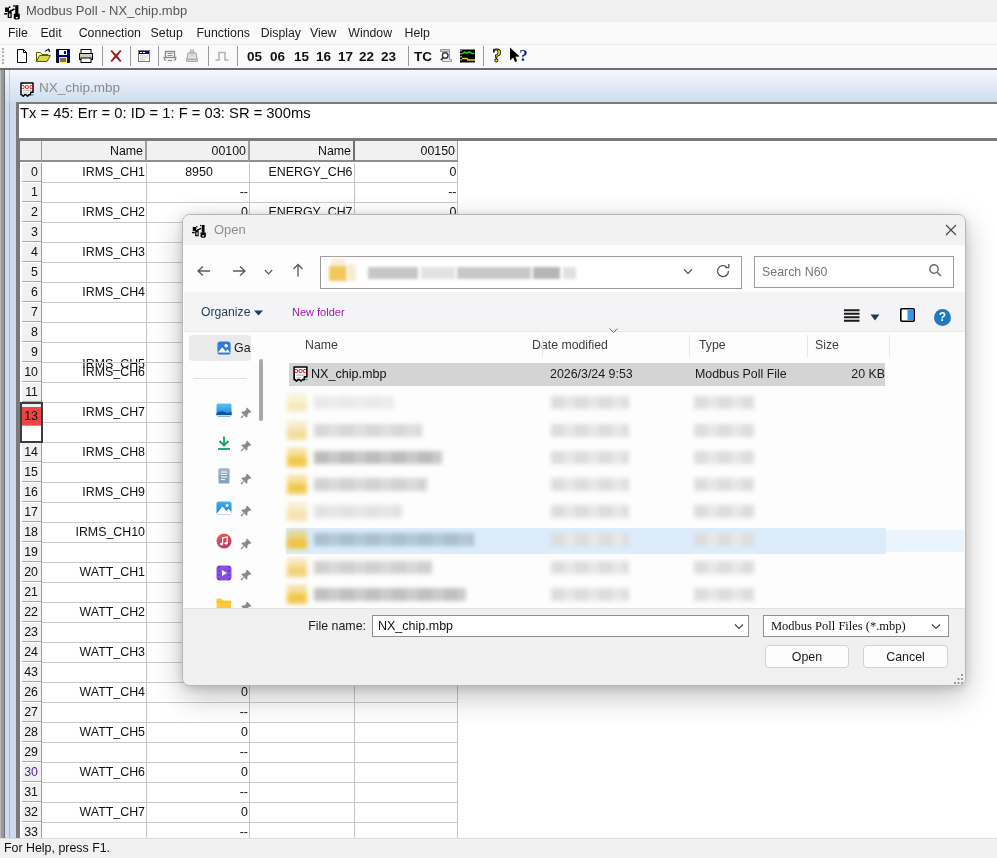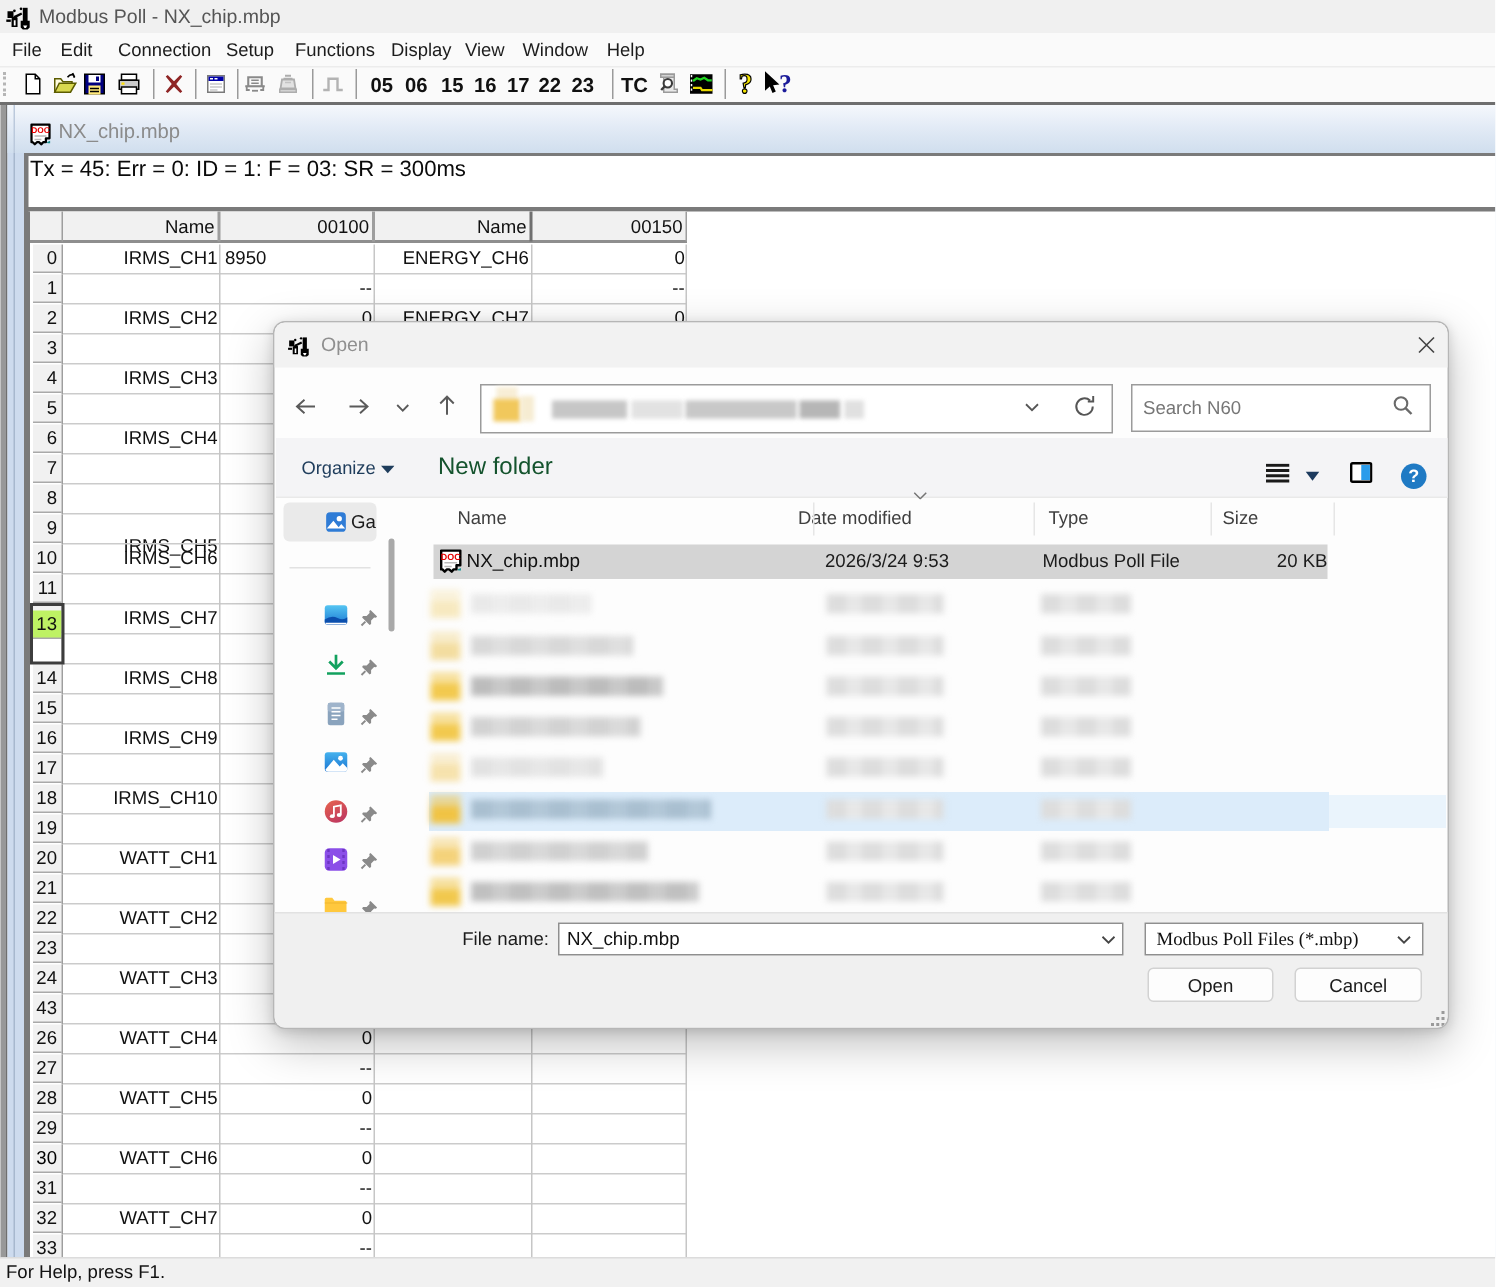--- a/index.html
+++ b/index.html
@@ -144,21 +144,21 @@
 <div class="a" style="left:353px;top:141px;width:2px;height:20px;background:#707070;"></div>
 <div class="a" style="left:457px;top:141px;width:1px;height:20px;background:#9e9e9e;"></div>
 <div class="a" style="left:41px;top:141px;width:102px;height:20px;line-height:20px;font-size:12.4px;color:#111;text-align:right;">Name</div>
     <div class="a" style="left:146px;top:141px;width:100px;height:20px;line-height:20px;font-size:12.4px;color:#111;text-align:right;">00100</div>
     <div class="a" style="left:249px;top:141px;width:102px;height:20px;line-height:20px;font-size:12.4px;color:#111;text-align:right;">Name</div>
     <div class="a" style="left:354px;top:141px;width:101px;height:20px;line-height:20px;font-size:12.4px;color:#111;text-align:right;">00150</div>
     <div class="a" style="left:22px;top:163px;width:19px;height:19px;background:#f1f1f1;border-bottom:1px solid #a9a9a9;line-height:19px;font-size:12.4px;color:#111;text-align:right;padding-right:3px;">0</div>
     <div class="a" style="left:41px;top:163px;width:1px;height:20px;background:#9e9e9e;"></div>
     <div class="a" style="left:42px;top:182px;width:416px;height:1px;background:#cbcbcb;"></div>
     <div class="a" style="left:46px;top:163px;width:99px;height:19px;line-height:19px;font-size:12.4px;color:#111;text-align:right;">IRMS_CH1</div>
-    <div class="a" style="left:150px;top:163px;width:98px;height:19px;line-height:19px;font-size:12.4px;color:#111;text-align:left;">8950</div>
+    <div class="a" style="left:150px;top:163px;width:98px;height:19px;line-height:19px;font-size:12.4px;color:#111;text-align:center;">8950</div>
     <div class="a" style="left:254px;top:163px;width:98.5px;height:19px;line-height:19px;font-size:12.4px;color:#111;text-align:right;">ENERGY_CH6</div>
     <div class="a" style="left:358px;top:163px;width:98.5px;height:19px;line-height:19px;font-size:12.4px;color:#111;text-align:right;">0</div>
     <div class="a" style="left:22px;top:183px;width:19px;height:19px;background:#f1f1f1;border-bottom:1px solid #a9a9a9;line-height:19px;font-size:12.4px;color:#111;text-align:right;padding-right:3px;">1</div>
     <div class="a" style="left:41px;top:183px;width:1px;height:20px;background:#9e9e9e;"></div>
     <div class="a" style="left:42px;top:202px;width:416px;height:1px;background:#cbcbcb;"></div>
     <div class="a" style="left:150px;top:183px;width:98px;height:19px;line-height:19px;font-size:12.4px;color:#111;text-align:right;">--</div>
     <div class="a" style="left:358px;top:183px;width:98.5px;height:19px;line-height:19px;font-size:12.4px;color:#111;text-align:right;">--</div>
     <div class="a" style="left:22px;top:203px;width:19px;height:19px;background:#f1f1f1;border-bottom:1px solid #a9a9a9;line-height:19px;font-size:12.4px;color:#111;text-align:right;padding-right:3px;">2</div>
     <div class="a" style="left:41px;top:203px;width:1px;height:20px;background:#9e9e9e;"></div>
     <div class="a" style="left:42px;top:222px;width:416px;height:1px;background:#cbcbcb;"></div>
@@ -199,21 +199,21 @@
     <div class="a" style="left:42px;top:382px;width:416px;height:1px;background:#cbcbcb;"></div>
     <div class="a" style="left:46px;top:363px;width:99px;height:19px;line-height:19px;font-size:12.4px;color:#111;text-align:right;">IRMS_CH6</div>
     <div class="a" style="left:22px;top:383px;width:19px;height:19px;background:#f1f1f1;border-bottom:1px solid #a9a9a9;line-height:19px;font-size:12.4px;color:#111;text-align:right;padding-right:3px;">11</div>
     <div class="a" style="left:41px;top:383px;width:1px;height:20px;background:#9e9e9e;"></div>
     <div class="a" style="left:42px;top:402px;width:416px;height:1px;background:#cbcbcb;"></div>
     <div class="a" style="left:150px;top:383px;width:98px;height:19px;line-height:19px;font-size:12.4px;color:#111;text-align:right;">--</div>
     <div class="a" style="left:22px;top:403px;width:19px;height:19px;background:#f1f1f1;border-bottom:1px solid #a9a9a9;line-height:19px;font-size:12.4px;color:#111;text-align:right;padding-right:3px;">12</div>
     <div class="a" style="left:41px;top:403px;width:1px;height:20px;background:#9e9e9e;"></div>
     <div class="a" style="left:42px;top:422px;width:416px;height:1px;background:#cbcbcb;"></div>
     <div class="a" style="left:46px;top:403px;width:99px;height:19px;line-height:19px;font-size:12.4px;color:#111;text-align:right;">IRMS_CH7</div>
-    <div class="a" style="left:22px;top:407px;width:19px;height:19px;background:#bef264;border-bottom:1px solid #a9a9a9;line-height:19px;font-size:12.4px;color:#111;text-align:right;padding-right:3px;">13</div>
+    <div class="a" style="left:22px;top:407px;width:19px;height:19px;background:#ef4444;border-bottom:1px solid #a9a9a9;line-height:19px;font-size:12.4px;color:#111;text-align:right;padding-right:3px;">13</div>
     <div class="a" style="left:41px;top:423px;width:1px;height:20px;background:#9e9e9e;"></div>
     <div class="a" style="left:42px;top:442px;width:416px;height:1px;background:#cbcbcb;"></div>
     <div class="a" style="left:150px;top:423px;width:98px;height:19px;line-height:19px;font-size:12.4px;color:#111;text-align:right;">--</div>
     <div class="a" style="left:22px;top:443px;width:19px;height:19px;background:#f1f1f1;border-bottom:1px solid #a9a9a9;line-height:19px;font-size:12.4px;color:#111;text-align:right;padding-right:3px;">14</div>
     <div class="a" style="left:41px;top:443px;width:1px;height:20px;background:#9e9e9e;"></div>
     <div class="a" style="left:42px;top:462px;width:416px;height:1px;background:#cbcbcb;"></div>
     <div class="a" style="left:46px;top:443px;width:99px;height:19px;line-height:19px;font-size:12.4px;color:#111;text-align:right;">IRMS_CH8</div>
     <div class="a" style="left:22px;top:463px;width:19px;height:19px;background:#f1f1f1;border-bottom:1px solid #a9a9a9;line-height:19px;font-size:12.4px;color:#111;text-align:right;padding-right:3px;">15</div>
     <div class="a" style="left:41px;top:463px;width:1px;height:20px;background:#9e9e9e;"></div>
     <div class="a" style="left:42px;top:482px;width:416px;height:1px;background:#cbcbcb;"></div>
@@ -269,21 +269,21 @@
     <div class="a" style="left:150px;top:703px;width:98px;height:19px;line-height:19px;font-size:12.4px;color:#111;text-align:right;">--</div>
     <div class="a" style="left:22px;top:723px;width:19px;height:19px;background:#f1f1f1;border-bottom:1px solid #a9a9a9;line-height:19px;font-size:12.4px;color:#111;text-align:right;padding-right:3px;">28</div>
     <div class="a" style="left:41px;top:723px;width:1px;height:20px;background:#9e9e9e;"></div>
     <div class="a" style="left:42px;top:742px;width:416px;height:1px;background:#cbcbcb;"></div>
     <div class="a" style="left:46px;top:723px;width:99px;height:19px;line-height:19px;font-size:12.4px;color:#111;text-align:right;">WATT_CH5</div>
     <div class="a" style="left:150px;top:723px;width:98px;height:19px;line-height:19px;font-size:12.4px;color:#111;text-align:right;">0</div>
     <div class="a" style="left:22px;top:743px;width:19px;height:19px;background:#f1f1f1;border-bottom:1px solid #a9a9a9;line-height:19px;font-size:12.4px;color:#111;text-align:right;padding-right:3px;">29</div>
     <div class="a" style="left:41px;top:743px;width:1px;height:20px;background:#9e9e9e;"></div>
     <div class="a" style="left:42px;top:762px;width:416px;height:1px;background:#cbcbcb;"></div>
     <div class="a" style="left:150px;top:743px;width:98px;height:19px;line-height:19px;font-size:12.4px;color:#111;text-align:right;">--</div>
-    <div class="a" style="left:22px;top:763px;width:19px;height:19px;background:#f1f1f1;border-bottom:1px solid #a9a9a9;line-height:19px;font-size:12.4px;color:#000000;text-align:right;padding-right:3px;">30</div>
+    <div class="a" style="left:22px;top:763px;width:19px;height:19px;background:#f1f1f1;border-bottom:1px solid #a9a9a9;line-height:19px;font-size:12.4px;color:#4c1d95;text-align:right;padding-right:3px;">30</div>
     <div class="a" style="left:41px;top:763px;width:1px;height:20px;background:#9e9e9e;"></div>
     <div class="a" style="left:42px;top:782px;width:416px;height:1px;background:#cbcbcb;"></div>
     <div class="a" style="left:46px;top:763px;width:99px;height:19px;line-height:19px;font-size:12.4px;color:#111;text-align:right;">WATT_CH6</div>
     <div class="a" style="left:150px;top:763px;width:98px;height:19px;line-height:19px;font-size:12.4px;color:#111;text-align:right;">0</div>
     <div class="a" style="left:22px;top:783px;width:19px;height:19px;background:#f1f1f1;border-bottom:1px solid #a9a9a9;line-height:19px;font-size:12.4px;color:#111;text-align:right;padding-right:3px;">31</div>
     <div class="a" style="left:41px;top:783px;width:1px;height:20px;background:#9e9e9e;"></div>
     <div class="a" style="left:42px;top:802px;width:416px;height:1px;background:#cbcbcb;"></div>
     <div class="a" style="left:150px;top:783px;width:98px;height:19px;line-height:19px;font-size:12.4px;color:#111;text-align:right;">--</div>
     <div class="a" style="left:22px;top:803px;width:19px;height:19px;background:#f1f1f1;border-bottom:1px solid #a9a9a9;line-height:19px;font-size:12.4px;color:#111;text-align:right;padding-right:3px;">32</div>
     <div class="a" style="left:41px;top:803px;width:1px;height:20px;background:#9e9e9e;"></div>
@@ -354,21 +354,21 @@
  <svg class="a" style="left:745px;top:48px;" width="15" height="15" viewBox="0 0 15 15">
         <circle cx="6" cy="6" r="4.2" fill="none" stroke="#6a6a6a" stroke-width="1.4"></circle>
         <path d="M9.2 9.2 L13 13" stroke="#6a6a6a" stroke-width="1.6"></path>
       </svg>
 
  <div class="a" style="left:1px;top:77px;width:782px;height:40px;background:#f4f4f6;"></div>
  <div class="a" style="left:18px;top:84px;height:26px;line-height:26px;font-size:12.2px;color:#1f3d5c;">Organize</div>
  <svg class="a" style="left:70.5px;top:95px;" width="9" height="6" viewBox="0 0 9 6">
         <path d="M0 0.5 L4.5 5.5 L9 0.5 Z" fill="#1f3d5c"></path>
       </svg>
- <div class="a" style="left:109px;top:84px;height:26px;line-height:26px;font-size:16px;color:#14532d;">New folder</div>
+ <div class="a" style="left:109px;top:84px;height:26px;line-height:26px;font-size:11px;color:#a21caf;">New folder</div>
  <svg class="a" style="left:661px;top:94px;" width="16" height="13" viewBox="0 0 16 13">
         <path d="M0 1.2 h15.5 M0 4.7 h15.5 M0 8.2 h15.5 M0 11.7 h15.5" stroke="#1a1a1a" stroke-width="2"></path>
       </svg>
  <svg class="a" style="left:687px;top:98.5px;" width="10" height="7" viewBox="0 0 10 7">
         <path d="M0.5 0.5 h9 L5 6.5 Z" fill="#1c3a5e"></path>
       </svg>
  <svg class="a" style="left:717px;top:93px;" width="15" height="14" viewBox="0 0 15 14">
         <rect x="0.8" y="0.8" width="13.4" height="12.4" rx="1" fill="#fff" stroke="#000" stroke-width="1.6"></rect>
         <path d="M7.5 2 h5.8 v10 h-5.8 z" fill="#2b9ceb"></path>
       </svg>

